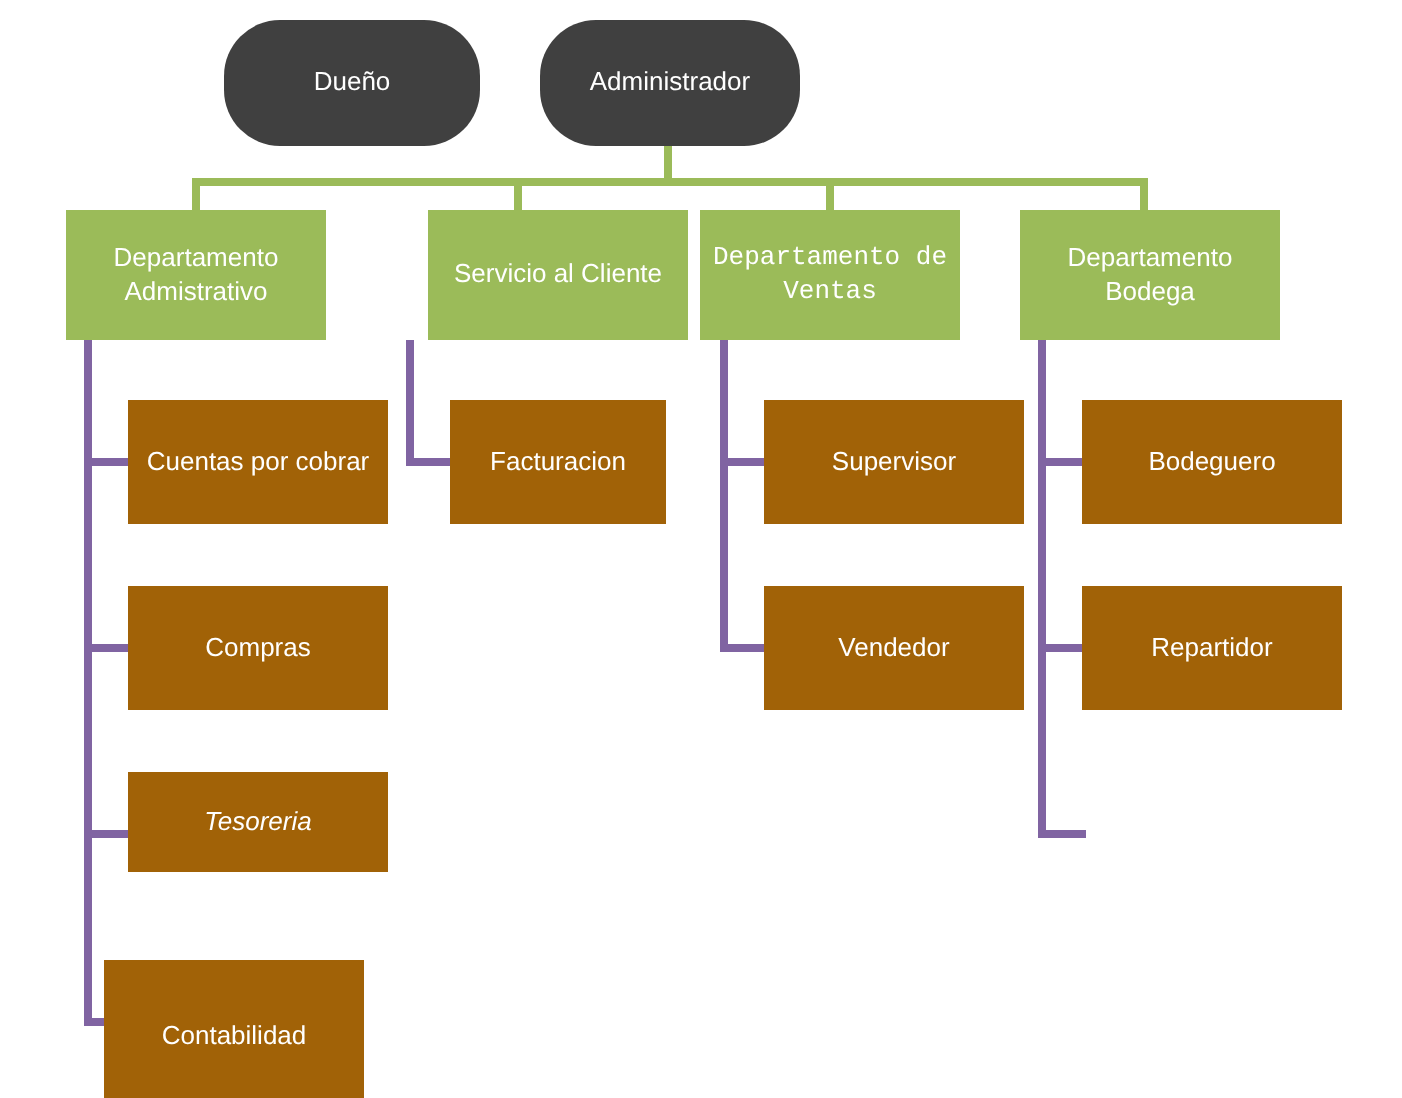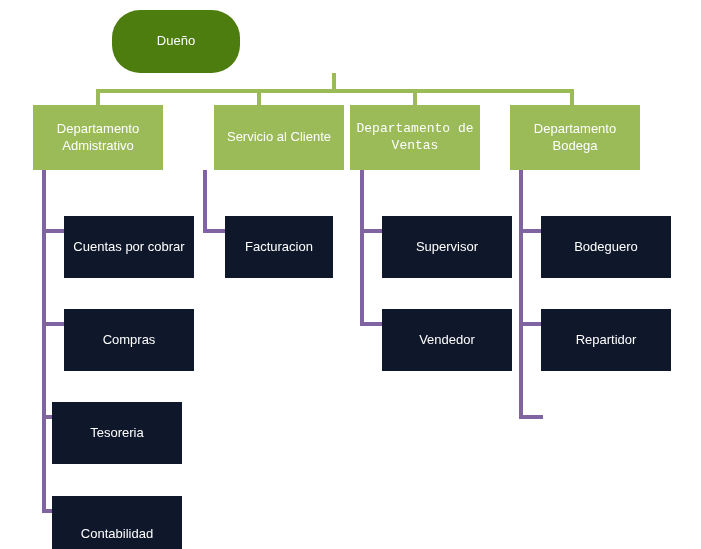--- a/index.html
+++ b/index.html
@@ -21,23 +21,23 @@
     align-items: center;
     justify-content: center;
     text-align: center;
     color: #ffffff;
     font-size: 13px;
     line-height: 1.25;
     padding: 2px 6px;
     box-sizing: border-box;
     z-index: 3;
   }
-  .node.blue   { background: #4d7c0f; border-radius: 28px; }
+  .node.blue   { background: #404040; border-radius: 28px; }
   .node.green  { background: #9BBB59; }
-  .node.purple { background: #0f172a; margin-top: 16px; }
+  .node.purple { background: #a16207; }
 
   .node-label {
     display: block;
     width: 100%;
     white-space: pre-line;
   }
 
   .conn {
     position: absolute;
     z-index: 1;
@@ -71,20 +71,23 @@
   <div class="conn purple-line" style="left:360px; top:322px; width:24px; height:4px;"></div>
 
   <div class="conn purple-line" style="left:519px; top:170px; width:4px; height:249px;"></div>
   <div class="conn purple-line" style="left:519px; top:229px; width:24px; height:4px;"></div>
   <div class="conn purple-line" style="left:519px; top:322px; width:24px; height:4px;"></div>
   <div class="conn purple-line" style="left:519px; top:415px; width:24px; height:4px;"></div>
 
   <div class="node blue" style="left:112px; top:10px; width:128px; height:63px;">
     <span class="node-label">Dueño</span>
   </div>
+  <div class="node blue" style="left:270px; top:10px; width:130px; height:63px;">
+    <span class="node-label">Administrador</span>
+  </div>
 
   <div class="node green" style="left:33px; top:105px; width:130px; height:65px;">
     <span class="node-label">Departamento
 Admistrativo</span>
   </div>
   <div class="node green" style="left:193px; top:105px; width:130px; height:65px;margin-left:21px;">
     <span class="node-label">Servicio al Cliente</span>
   </div>
   <div class="node green" style="left:350px; top:105px; width:130px; height:65px;font-family:Liberation Mono, monospace;">
     <span class="node-label">Departamento de
@@ -94,21 +97,21 @@
     <span class="node-label">Departamento
 Bodega</span>
   </div>
 
   <div class="node purple" style="left:64px; top:200px; width:130px; height:62px;">
     <span class="node-label">Cuentas por cobrar</span>
   </div>
   <div class="node purple" style="left:64px; top:293px; width:130px; height:62px;justify-content:flex-end;">
     <span class="node-label">Compras</span>
   </div>
-  <div class="node purple" style="left:52px; top:386px; width:130px; height:62px;">
+  <div class="node purple" style="left:64px; top:386px; width:130px; height:50px;font-style:italic;">
     <span class="node-label">Tesoreria</span>
   </div>
   <div class="node purple" style="left:52px; top:480px; width:130px; height:76px;">
     <span class="node-label">Contabilidad</span>
   </div>
 
   <div class="node purple" style="left:225px; top:200px; width:108px; height:62px;">
     <span class="node-label">Facturacion</span>
   </div>
 

